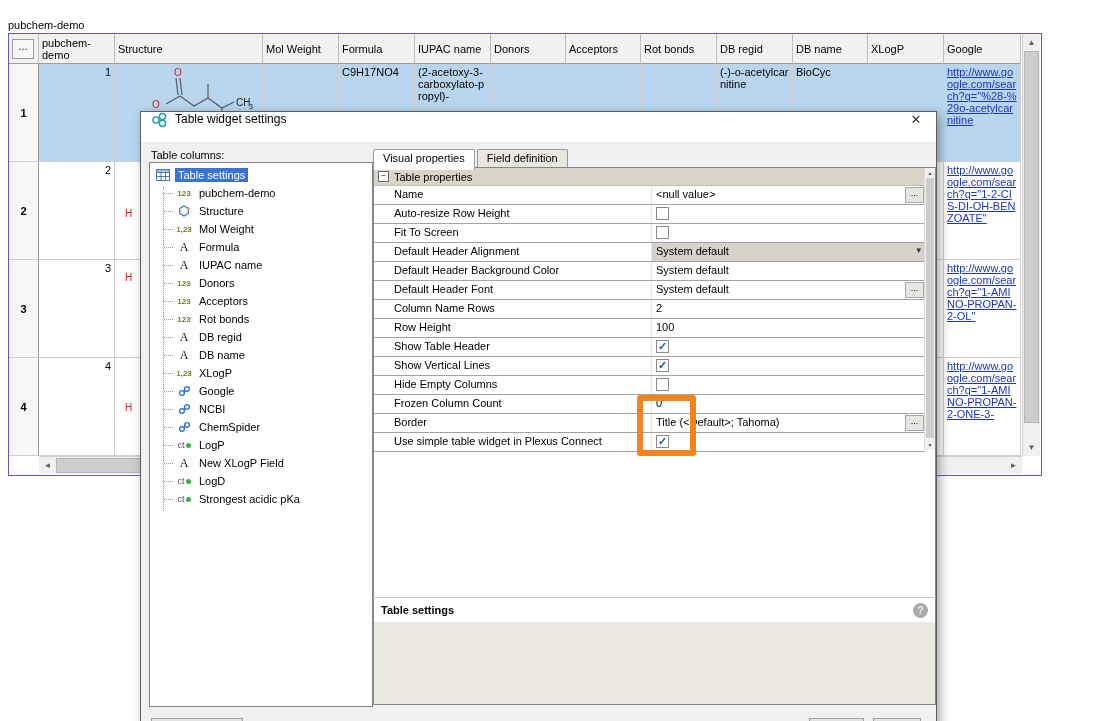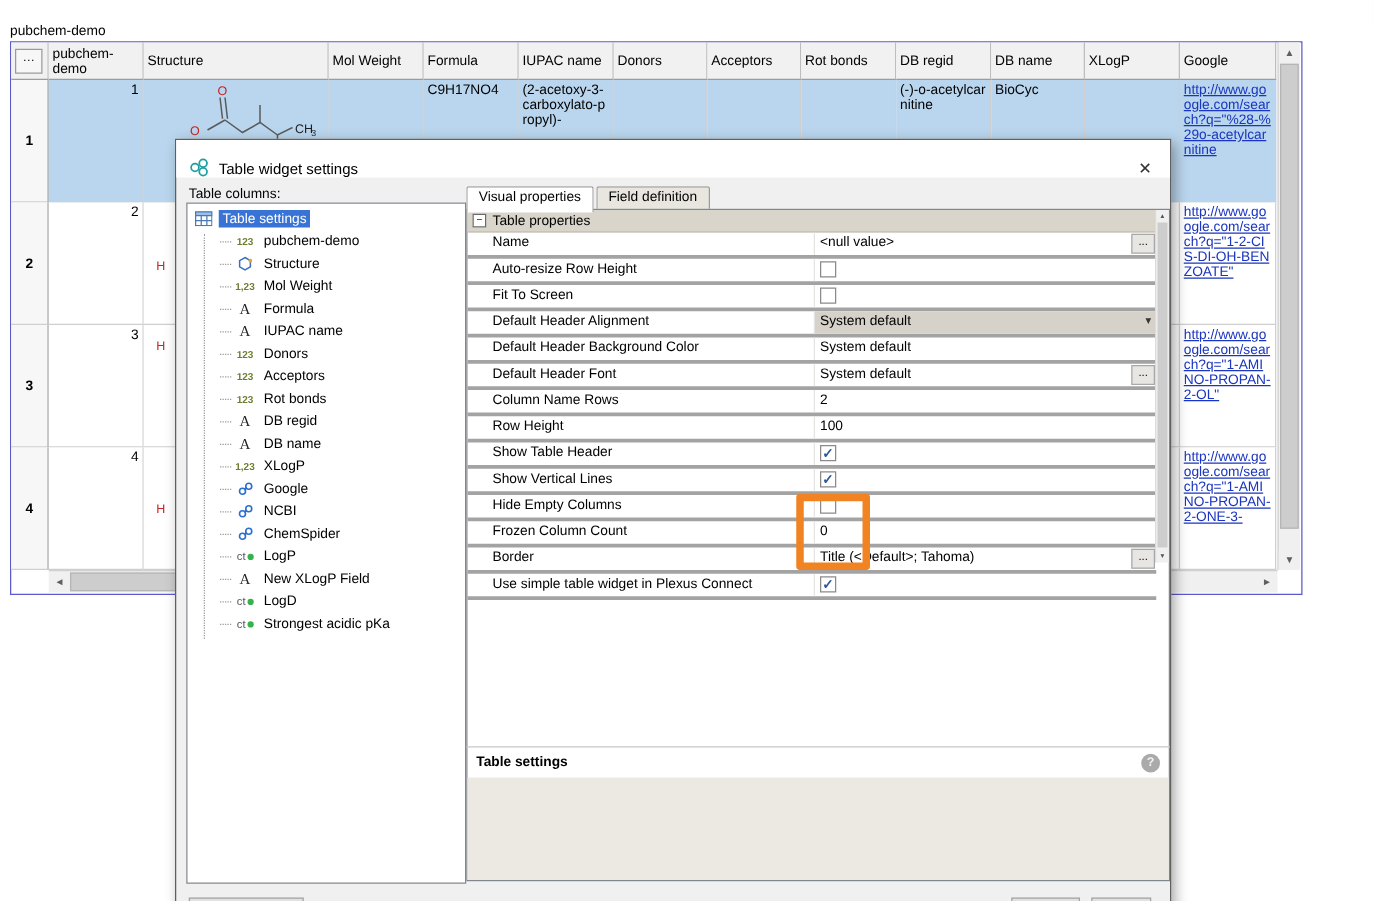--- a/index.html
+++ b/index.html
@@ -33,52 +33,52 @@
   .vscroll .arr.dn { top:405px; }
   .vscroll .thumb { position:absolute; left:1px; top:17px; width:15px; height:372px; background:#cdcdcd; border:1px solid #b5b5b5; box-sizing:border-box; }
   .hscroll { position:absolute; left:30px; top:422px; width:983px; height:17px; background:#f0f0f0; border-top:1px solid #d0d0d0; }
   .hscroll .arr { position:absolute; top:0; width:17px; height:17px; color:#606060; font-size:8px; text-align:center; line-height:17px; }
   .hscroll .arr.rt { right:0; }
   .hscroll .thumb { position:absolute; left:17px; top:1px; width:200px; height:15px; background:#cdcdcd; border:1px solid #b5b5b5; box-sizing:border-box; }
 
   
   .dialog { position:absolute; left:140px; top:92px; width:797px; height:629px; background:#f0f0f0;
             border:1px solid #5f5f5f; box-shadow:3px 3px 10px rgba(0,0,0,.35); z-index:10; box-sizing:border-box; }
-  .dtitle { height:30px; background:#ffffff; display:flex; align-items:flex-end; padding:0 10px; }
+  .dtitle { height:30px; background:#ffffff; display:flex; align-items:flex-start; padding:0 10px; }
   .dtitle .ttext { margin-left:7px; font-size:12px; }
   .dclose { margin-left:auto; font-size:13px; color:#333; width:20px; text-align:center; cursor:default; }
 
   .tree-label { position:absolute; left:10px; top:37px; }
   .treebox { position:absolute; left:8px; top:50px; width:222px; height:543px; background:#fff;
              border:1px solid #82878f; overflow:hidden; }
   .tree-guide { position:absolute; left:13px; top:24px; height:324px; border-left:1px dotted #9a9a9a; }
   .titem { position:relative; display:flex; align-items:center; height:18px; white-space:nowrap; }
   .titem.root { padding-left:4px; }
-  .titem.child { padding-left:26px; }
+  .titem.child { padding-left:14px; }
   .tconn { width:9px; border-top:1px dotted #9a9a9a; margin-right:2px; }
   .ticon { display:inline-flex; align-items:center; justify-content:center; width:18px; margin-right:3px; flex:none; }
   .ic-int { color:#6b7d2f; font-size:8px; font-weight:bold; letter-spacing:0; }
   .ic-A  { font-family:"Liberation Serif", serif; font-size:12px; color:#222; }
   .ic-ct { font-size:9px; color:#555; }
   .ic-ct::after { content:""; display:inline-block; width:5px; height:5px; border-radius:50%;
                   background:#35b24a; margin-left:1px; vertical-align:4px; }
   .tlabel { padding:1px 3px; }
   .tlabel.sel { background:#3973d5; color:#fff; }
 
   .tabs { position:absolute; left:232px; top:37px; display:flex; }
   .tab { padding:2px 9px 1px 9px; border:1px solid #9a9a9a; border-bottom:none; background:#e9e6df;
          border-radius:2px 2px 0 0; margin-right:2px; height:15px; }
   .tab.active { background:#fff; position:relative; z-index:3; height:17px; }
 
   .panel { position:absolute; left:232px; top:55px; width:563px; height:538px; background:#fff;
            border:1px solid #82878f; box-sizing:border-box; }
   .cat { display:flex; align-items:center; height:17px; background:#d9d5cb; border-bottom:1px solid #c2beb4; }
   .minusbox { width:9px; height:9px; border:1px solid #6a6a6a; background:#fff; font-size:8px; line-height:7px;
               text-align:center; margin:0 5px 0 4px; }
-  .prow { display:flex; height:18px; border-bottom:3px solid #a3a3a3; margin-right:10px;justify-content:space-between; }
+  .prow { display:flex; height:18px; border-bottom:1px solid #a3a3a3; margin-right:10px;justify-content:space-between; }
   .plabel { width:278px; box-sizing:border-box; padding:2px 4px 0 20px; border-right:1px solid #e6e4e0;
             overflow:hidden; white-space:nowrap; }
   .pvalue { flex:1; position:relative; padding:2px 20px 0 4px; overflow:hidden; white-space:nowrap; }
   .pvalue.ddl { background:#d6d2ca; }
   .chev { position:absolute; right:4px; top:2px; font-size:9px; color:#333; }
   .dots { position:absolute; right:1px; top:1px; width:17px; height:14px; background:#e8e6e2;
           border:1px solid #a8a8a8; font-size:9px; text-align:center; line-height:10px; }
   .cb { display:inline-flex; align-items:center; justify-content:center; width:13px; height:13px;
         border:1px solid #8a8a8a; background:#fff; box-sizing:border-box; font-size:11px; font-weight:bold; color:#2b5797; }
   .pscroll { position:absolute; right:0; top:0; width:10px; height:282px; background:#f0f0f0; border-left:1px solid #dcdcdc; }

